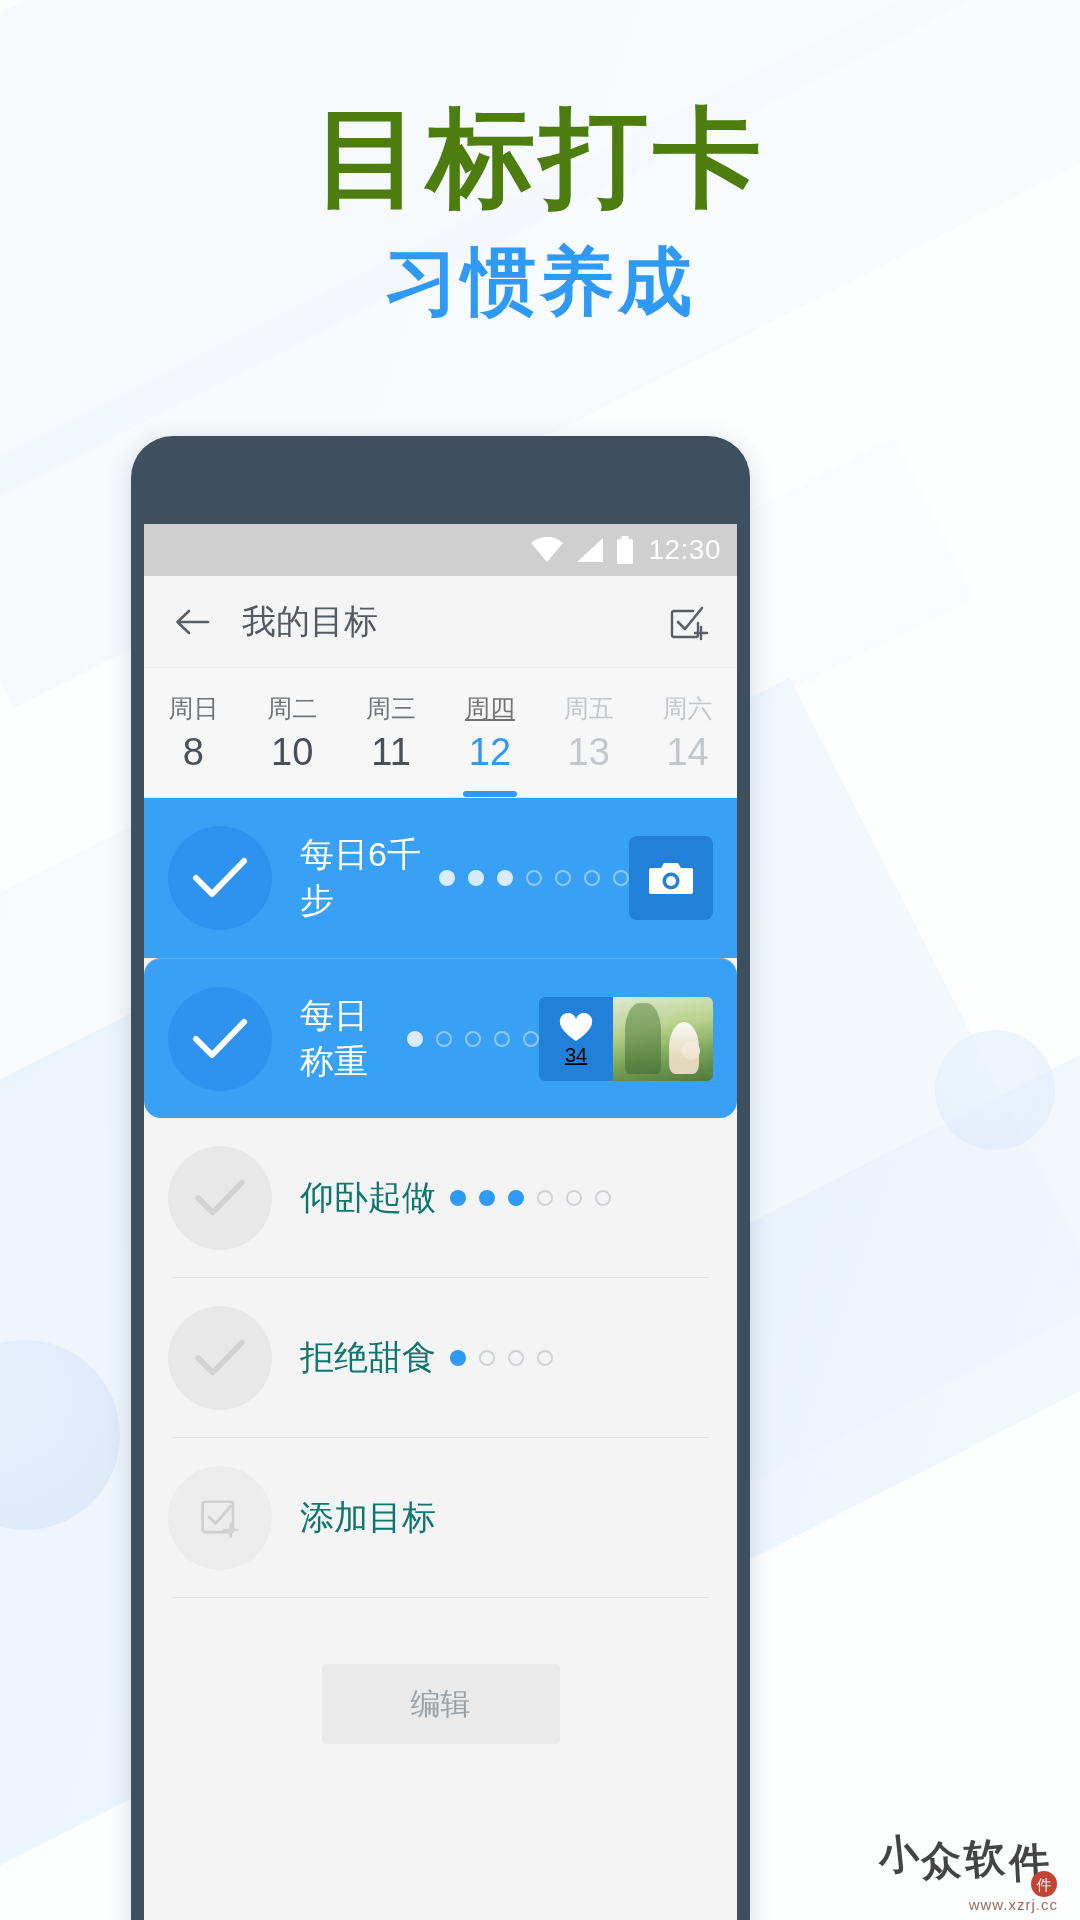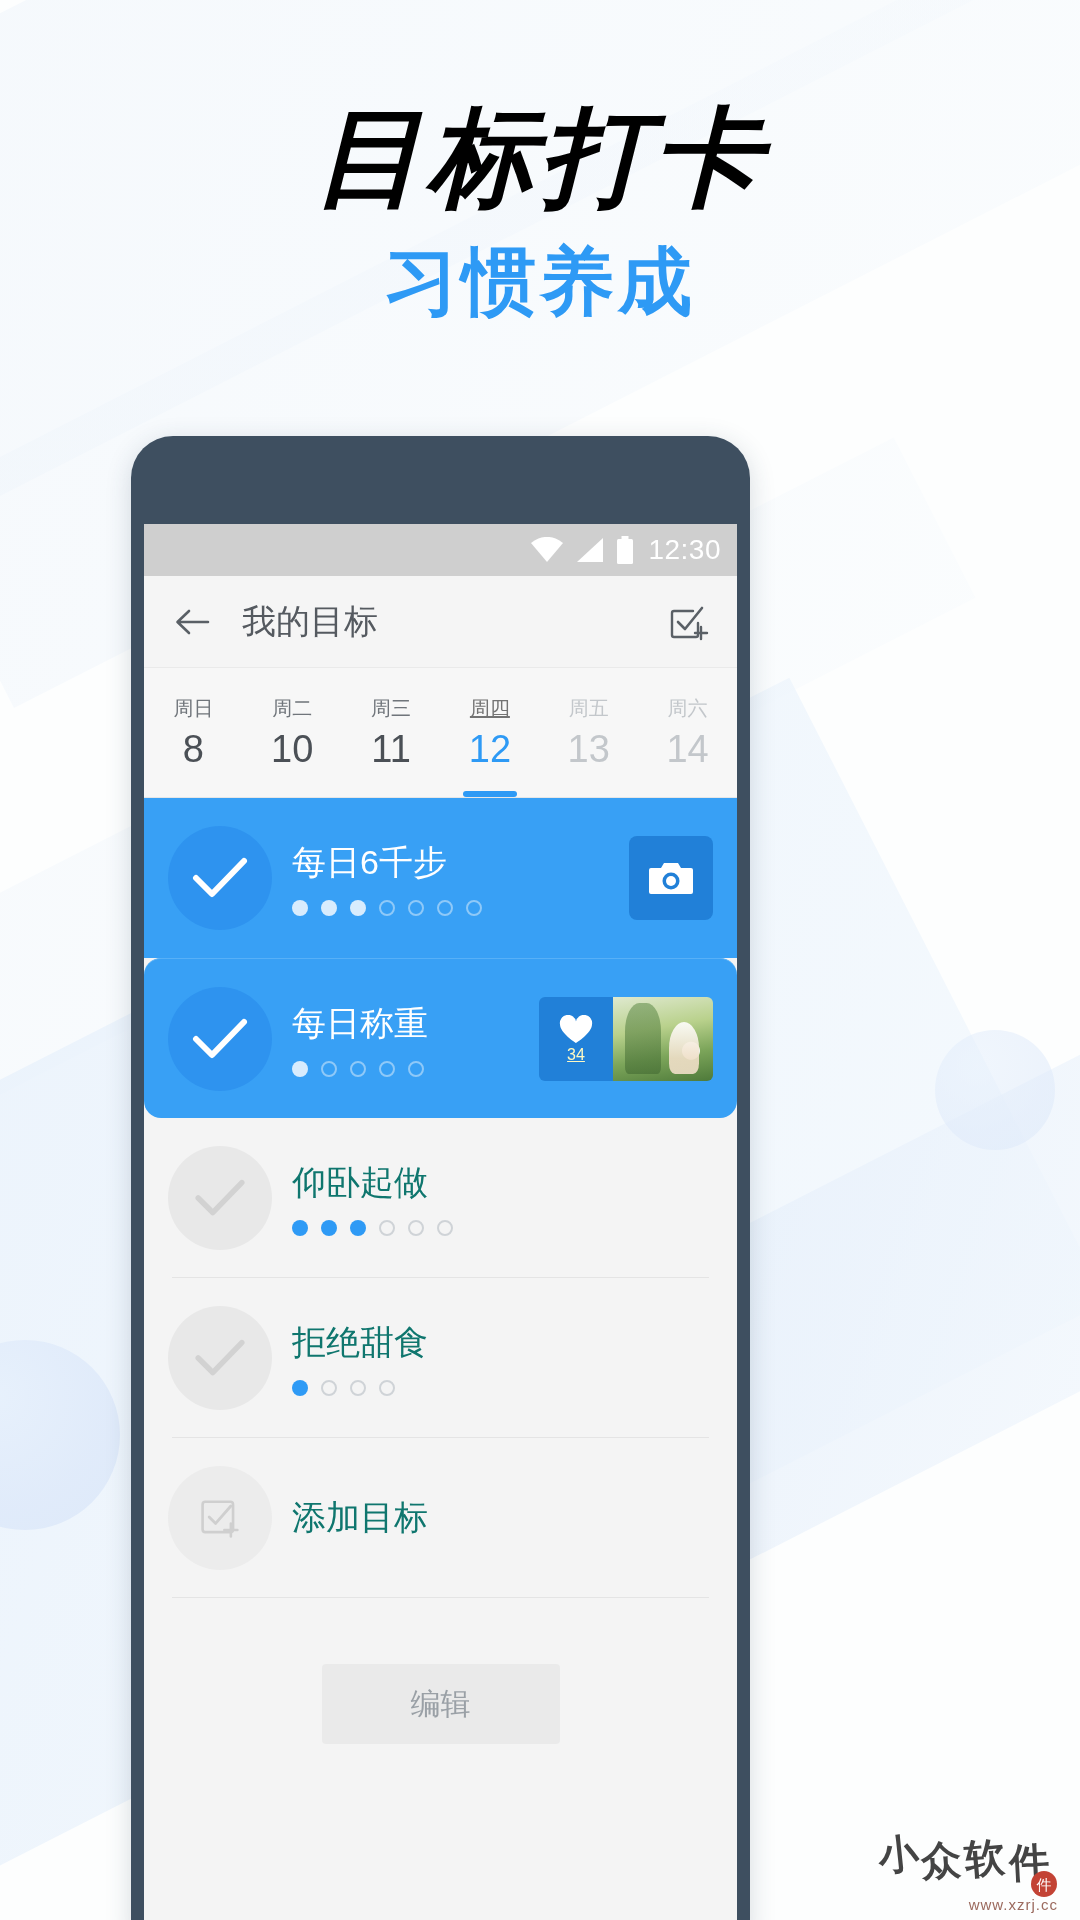--- a/index.html
+++ b/index.html
@@ -30,21 +30,21 @@
     background:radial-gradient(circle at 35% 30%, #e6f0fc 0%, #dfeafa 60%, #dce8f9 100%);
     opacity:.9;
   }
   .bg-d1 { width:190px; height:190px; left:-70px; top:1340px; }
   .bg-d2 { width:120px; height:120px; left:935px; top:1030px; opacity:.55; }
 
   
   #headline { position:absolute; left:0; right:0; top:96px; text-align:center; }
   #title-main {
     font-size:108px; line-height:1.14; font-weight:bold;
-    color:#000000; letter-spacing:5px;font-style:italic;
+    color:#4d7c0f; letter-spacing:5px;
   }
   #title-sub {
     margin-top:22px;
     font-size:74px; line-height:1.1; font-weight:bold;
     color:#2e9af5; letter-spacing:4px;
   }
 
   
   #phone {
     position:absolute; left:131px; top:436px;
@@ -83,21 +83,21 @@
   
   #daystrip {
     height:130px; background:#f7f7f7;
     display:flex; border-bottom:1px solid #e6e6e6;
   }
   .day {
     flex:1 1 0; position:relative;
     display:flex; flex-direction:column; align-items:center; justify-content:center;
     gap:6px;
   }
-  .day .dow { font-size:20px; color:#70757b; }
+  .day .dow { font-size:25px; color:#70757b; }
   .day .dnum { font-size:38px; color:#4b5056; }
   .day.active .dow { color:#737373;text-decoration:underline; }
   .day.active .dnum { color:#2e9af5; }
   .day.dim .dow, .day.dim .dnum { color:#c3c7cb; }
   .day.active::after {
     content:""; position:absolute; bottom:0; left:50%; transform:translateX(-50%);
     width:54px; height:6px; background:#2e9af5; border-radius:3px;
   }
 
   
@@ -112,42 +112,42 @@
   .goal.todo::after {
     content:""; position:absolute; left:28px; right:28px; bottom:0;
     height:1px; background:#e4e4e4;
   }
   .check {
     width:104px; height:104px; border-radius:50%;
     flex:0 0 auto; display:flex; align-items:center; justify-content:center;
   }
   .goal.done .check { background:#2e93ef; }
   .goal.todo .check { background:#e8e8e8; }
-  .goal-mid { flex:1 1 auto; margin-left:20px; display:flex; flex-direction:column; gap:14px; }
+  .goal-mid { flex:1 1 auto; margin-left:28px; display:flex; flex-direction:row; gap:14px; }
   .goal-name { font-size:34px; }
   .goal.done .goal-name { color:#ffffff; }
   .goal.todo .goal-name { color:#0f766e; }
   .dots { display:flex; gap:13px; align-items:center; }
   .dot { width:16px; height:16px; border-radius:50%; box-sizing:border-box; }
   .goal.done .dot.on  { background:#d8ecfd; }
   .goal.done .dot.off { background:transparent; border:2px solid #8fc9f8; }
   .goal.todo .dot.on  { background:#2e9af5; }
   .goal.todo .dot.off { background:transparent; border:2px solid #cfd3d7; }
   .goal-right { flex:0 0 auto; display:flex; align-items:center; }
 
   .cam-btn {
     width:84px; height:84px; border-radius:8px; background:#2180d8;
     display:flex; align-items:center; justify-content:center;
   }
   .photo-wrap { display:flex; height:84px; border-radius:6px; overflow:hidden; }
   .like-box {
     width:74px; background:#2180d8; display:flex; flex-direction:column;
     align-items:center; justify-content:center; gap:2px;
   }
-  .like-count { color:#fef9c3; font-size:16px; line-height:1;text-decoration:underline; }
+  .like-count { color:#000000; font-size:20px; line-height:1;text-decoration:underline; }
   .thumb {
     width:100px; height:84px;
     background:
       radial-gradient(circle at 78% 64%, rgba(255,255,255,.85) 0 9%, rgba(255,255,255,0) 10%),
       linear-gradient(170deg,#dfe9cf 0%,#b9d18c 38%,#7ca55a 68%,#4e7a3a 100%);
     position:relative;
   }
   .thumb::before {
     content:""; position:absolute; left:12%; top:8%; width:36%; height:84%;
     background:linear-gradient(180deg,#5d8a47 0%,#3f6630 100%);

